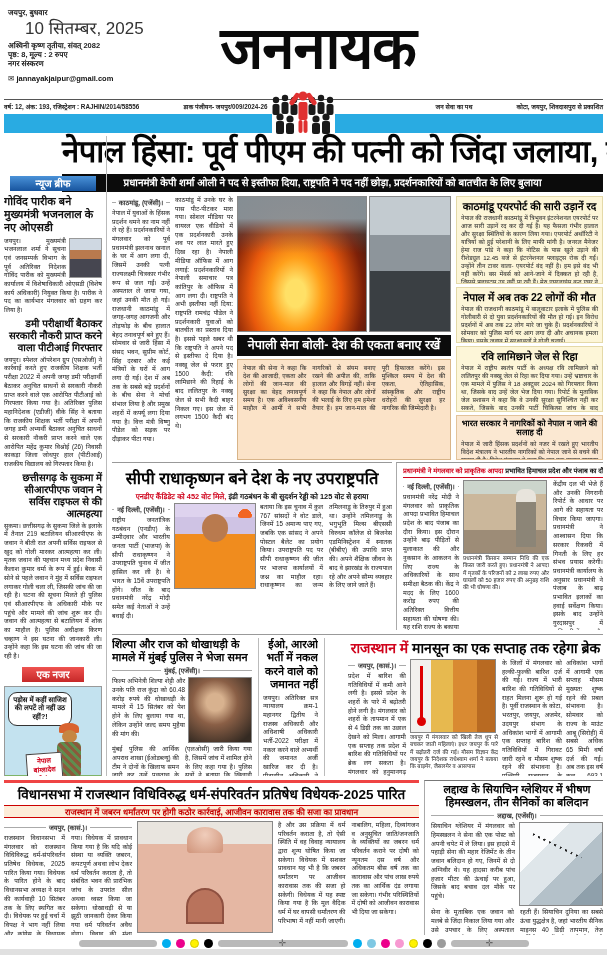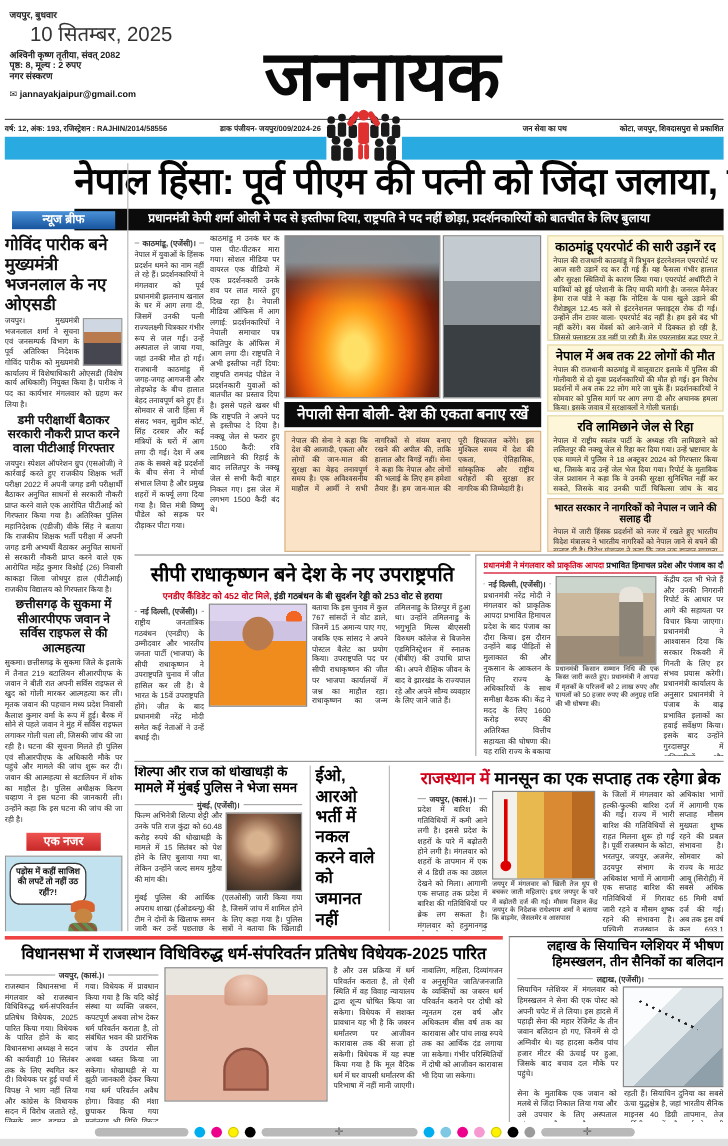--- a/index.html
+++ b/index.html
@@ -6,21 +6,21 @@
   html,body { background:#e9e9e9; }
   body { font-family:"Liberation Sans","DejaVu Sans",sans-serif; }
   .page { position:relative; width:607px; height:955px; background:#fff; margin:0 auto; overflow:hidden; color:#111; }
   .abs { position:absolute; }
 
   
   .hdr-left { left:8px; top:8px; width:160px; line-height:1.25; }
   .hdr-left .s { font-size:7.5px; font-weight:bold; color:#222; }
   .hdr-left .date { font-size:17px; font-weight:400; color:#333; margin:1px 17px; }
   .hdr-left .email { margin-top:5px; font-size:7.5px; font-weight:bold; }
-  .masthead { left:168px; top:18px; width:300px; height:92px; text-align:center;
+  .masthead { left:168px; top:2px; width:300px; height:92px; text-align:center;
               font-size:58px; font-weight:800; letter-spacing:-1px; line-height:92px; color:#0a0a0a; }
   .info-row { left:4px; top:99px; width:599px; height:13px; border-top:1px solid #555;
               display:flex; justify-content:space-between; font-size:6.3px; font-weight:bold; padding-top:2px; color:#222; }
   .cyanbar { top:114px; height:19px; background:#29abe2; }
   .cyan-l { left:4px; width:268px; }
   .cyan-r { left:335px; width:268px; }
   .logo { left:270px; top:86px; width:66px; height:50px; }
 
   
   .lead-head { left:62px; top:135px; width:541px; font-size:31px; font-weight:800; letter-spacing:-0.5px;
@@ -28,22 +28,22 @@
   .lead-sub { left:62px; top:174px; width:541px; height:18px; background:#0b0b0b; color:#fff;
               font-size:10px; font-weight:bold; text-align:center; line-height:18px; white-space:nowrap; }
 
   
   .sidebar { left:4px; top:136px; width:103px; height:640px; overflow:hidden;
              border-right:1px solid #bbb; padding-right:4px; }
   .ribbon { height:15px; margin:0 6px 4px 6px; color:#fff; font-size:10px; font-weight:bold;
             text-align:center; line-height:15px; }
   .ribbon-blue { background:linear-gradient(180deg,#4a92d8,#17549e);margin-top:40px; }
   .ribbon-red { background:linear-gradient(180deg,#ef5350,#c62828); width:62px; margin:6px auto 4px auto; }
-  .sb-title { font-size:14px; font-weight:bold; line-height:1.2; margin:3px 0 2px 0; }
-  .sb-title-c { text-align:center; font-size:10px; }
+  .sb-title { font-size:11px; font-weight:bold; line-height:1.2; margin:3px 0 2px 0; }
+  .sb-title-c { text-align:right; font-size:10px; }
   .t { font-size:6.3px; line-height:1.38; text-align:justify; color:#222; }
   .sb-photo { float:right; width:33px; height:40px; margin:1px 0 2px 3px; border:1px solid #999;
               background:linear-gradient(180deg,#cfd8e2 0 28%,#b97a4e 28% 52%,#464650 52%); }
   .cartoon { position:relative; height:128px; margin-top:2px; border:1px solid #999;
              background:linear-gradient(180deg,#c3e2ef 0 70%,#7fb468 70% 100%); overflow:hidden; }
   .bubble { position:absolute; left:3px; top:5px; width:64px; background:#fff; border:1px solid #333;
             border-radius:9px; padding:3px 2px; font-size:7px; font-weight:bold; text-align:center; line-height:1.25; }
   .cman-turban { position:absolute; right:22px; top:36px; width:20px; height:10px; background:#d9632f; border-radius:50% 50% 10% 10%; }
   .cman-head { position:absolute; right:24px; top:43px; width:15px; height:13px; background:#c68642; border-radius:50%; }
   .cman-body { position:absolute; right:20px; top:55px; width:24px; height:36px; border-radius:5px;
@@ -108,21 +108,21 @@
 
   
   .lower { left:112px; top:634px; width:491px; height:142px; border-top:1px solid #999; padding-top:3px; }
   .shilpa { position:absolute; left:0; top:3px; width:140px; height:138px; overflow:hidden; }
   .shilpa h2 { font-size:11px; text-align:left; line-height:1.2; color:#050505; }
   .sh-row { display:flex; gap:3px; margin-top:1px; }
   .ph-couple { width:64px; height:66px; flex:none; border:1px solid #888;
     background:radial-gradient(circle at 42% 38%,#d8b28f 0 16%,#8a5f46 42%,#342a22 88%); }
   .bail { position:absolute; left:146px; top:3px; width:60px; height:138px; border-left:1px solid #bbb;
           padding-left:4px; overflow:hidden; }
-  .bail h2 { font-size:14px; text-align:left; line-height:1.22; color:#050505; margin-bottom:2px; }
+  .bail h2 { font-size:11px; text-align:right; line-height:1.22; color:#050505; margin-bottom:2px; }
   .monsoon { position:absolute; left:212px; top:3px; width:279px; height:138px; border-left:1px solid #bbb;
              padding-left:23px; overflow:hidden; }
   .monsoon h2 { font-size:14px; text-align:center; white-space:nowrap; color:#050505; }
   .mo-row { display:flex; gap:4px; margin-top:2px; }
   .ph-thermo { position:relative; width:86px; height:74px; flex:none; border:1px solid #888;
     background:linear-gradient(90deg,#f2f1ee 0 24%,#e7b94f 24% 50%,#d98a32 50% 78%,#b86a22 78% 100%); }
   .ph-thermo .tube { position:absolute; left:9px; top:6px; bottom:12px; width:3px; background:#d00; }
   .ph-thermo .bulb { position:absolute; left:6px; bottom:6px; width:9px; height:9px; background:#d00; border-radius:50%; }
 
   
@@ -132,21 +132,21 @@
               color:#c40000; font-size:8.4px; font-weight:bold; text-align:center; line-height:12px; white-space:nowrap; }
   .bill-row { display:flex; gap:5px; margin-top:3px; }
   .ph-assembly { position:relative; width:136px; height:112px; flex:none; border:1px solid #888;
     background:linear-gradient(180deg,#e9e5df 0 20%,#e5b7a3 20% 100%); }
   .ph-assembly .dome { position:absolute; left:50%; top:5px; width:36px; height:26px; margin-left:-18px;
     background:radial-gradient(circle at 50% 30%,#f0cdbb,#cf9379); border-radius:50% 50% 12% 12%; }
   .ph-assembly .arch { position:absolute; left:50%; bottom:8px; width:38px; height:36px; margin-left:-19px;
     background:#b9735c; border:2px solid #8e5040; border-radius:19px 19px 0 0; }
   .siachen { left:424px; top:780px; width:179px; height:155px; border-top:1px solid #777; border-left:1px solid #aaa;
              padding:2px 0 0 6px; overflow:hidden; }
-  .siachen h2 { font-size:11px; text-align:right; line-height:1.2; color:#050505; }
+  .siachen h2 { font-size:11px; text-align:center; line-height:1.2; color:#050505; }
   .si-row { display:flex; gap:4px; }
   .ph-glacier { position:relative; width:84px; height:84px; flex:none; border:1px solid #888;
     background:linear-gradient(135deg,#fbfcfd 0 30%,#dfe6ea 30% 55%,#b4c1c9 55% 80%,#8fa0ab 80%); }
   .ph-glacier .trail { position:absolute; left:12%; top:26%; width:66%; height:2px; transform:rotate(26deg);
     background:repeating-linear-gradient(90deg,#222 0 2px,transparent 2px 6px); }
 
   
   .regmarks { left:0; top:937px; width:607px; height:12px; display:flex; justify-content:center;
               align-items:center; gap:5px; }
   .capsule { width:78px; height:7px; background:#b9b9b9; border-radius:4px; position:relative; }
@@ -282,21 +282,21 @@
       <div class="railbox alt small" style="height:45px">
         <h3>भारत सरकार ने नागरिकों को नेपाल न जाने की सलाह दी</h3>
         <div class="rt">नेपाल में जारी हिंसक प्रदर्शनों को नजर में रखते हुए भारतीय विदेश मंत्रालय ने भारतीय नागरिकों को नेपाल जाने से बचने की सलाह दी है। विदेश मंत्रालय ने कहा कि जब तक हालात सामान्य न हो जाएं, नेपाल जाने से बचें। जो भारतीय नागरिक अभी नेपाल में हैं, उनसे अपने मौजूदा ठिकाने पर ही रहने की अपील की गई है। सड़कों पर न निकलें और पूरी सावधानी बरतें।</div>
       </div>
     </div>
   </div>
 
   <div class="abs vp">
     <h2>सीपी राधाकृष्णन बने देश के नए उपराष्ट्रपति</h2>
     <div class="substrip">
-      <span class="red">एनडीए कैंडिडेट को 452 वोट मिले,</span><span> इंडी गठबंधन के बी सुदर्शन रेड्डी को 253 वोट से हराया</span>
+      <span class="red">एनडीए कैंडिडेट को 452 वोट मिले,</span><span> इंडी गठबंधन के बी सुदर्शन रेड्डी को 125 वोट से हराया</span>
     </div>
     <div class="vp-row">
       <div style="width:58px; flex:none">
         <div class="dl">नई दिल्ली, (एजेंसी)।</div>
         <div class="t">राष्ट्रीय जनतांत्रिक गठबंधन (एनडीए) के उम्मीदवार और भारतीय जनता पार्टी (भाजपा) के सीपी राधाकृष्णन ने उपराष्ट्रपति चुनाव में जीत हासिल कर ली है। वे भारत के 15वें उपराष्ट्रपति होंगे। जीत के बाद प्रधानमंत्री नरेंद्र मोदी समेत कई नेताओं ने उन्हें बधाई दी।</div>
       </div>
       <div class="ph-vp">
         <div class="face"></div>
         <div class="lotus"></div>
       </div>
@@ -360,20 +360,21 @@
           <div class="cap">जयपुर में मंगलवार को खिली तेज धूप से बचकर जाती महिलाएं। इधर जयपुर के पारे में बढ़ोतरी दर्ज की गई। मौसम विज्ञान केंद्र जयपुर के निदेशक राधेश्याम शर्मा ने बताया कि बाड़मेर, जैसलमेर व आसपास</div>
         </div>
         <div class="t" style="width:60px; flex:none">के जिलों में मंगलवार को हल्की-फुल्की बारिश दर्ज की गई। राज्य में भारी बारिश की गतिविधियों से राहत मिलना शुरू हो गई है। पूर्वी राजस्थान के कोटा, भरतपुर, जयपुर, अजमेर, उदयपुर संभाग के अधिकांश भागों में आगामी एक सप्ताह बारिश की गतिविधियों में गिरावट जारी रहने व मौसम शुष्क रहने की संभावना है। पश्चिमी राजस्थान के अधिकांश भागों में भी आगामी दिनों में तेजी से गिरावट होगी व 11 सितंबर से</div>
         <div class="t" style="flex:1">अधिकांश भागों में आगामी एक सप्ताह मौसम मुख्यतः शुष्क रहने की प्रबल संभावना है। सोमवार को राज्य के माउंट आबू (सिरोही) में सबसे अधिक 65 मिमी वर्षा दर्ज की गई। अब तक इस वर्ष कुल 693.1 मिमी बारिश हो चुकी है, जबकि जयपुर अभी पीछे चल रहा है। मौसम केंद्र जयपुर के अनुसार इस मौसम में 1 जून से अब तक (9 सितंबर तक) कुल 693.1 मिमी बारिश हो चुकी है।</div>
       </div>
     </div>
   </div>
 
   <div class="abs bill">
     <h2>विधानसभा में राजस्थान विधिविरुद्ध धर्म-संपरिवर्तन प्रतिषेध विधेयक-2025 पारित</h2>
+    <div class="redstrip">राजस्थान में जबरन धर्मांतरण पर होगी कठोर कार्रवाई, आजीवन कारावास तक की सजा का प्रावधान</div>
     <div class="bill-row">
       <div style="width:128px; flex:none">
         <div class="dl">जयपुर, (कासं.)।</div>
         <div class="t cols2">राजस्थान विधानसभा में मंगलवार को राजस्थान विधिविरुद्ध धर्म-संपरिवर्तन प्रतिषेध विधेयक, 2025 पारित किया गया। विधेयक के पारित होने के बाद विधानसभा अध्यक्ष ने सदन की कार्यवाही 10 सितंबर तक के लिए स्थगित कर दी। विधेयक पर हुई चर्चा में विपक्ष ने भाग नहीं लिया और कांग्रेस के विधायक सदन में विरोध जताते रहे, जिसके बाद बहुमत से विधेयक पारित कर दिया गया। विधेयक में प्रावधान किया गया है कि यदि कोई संस्था या व्यक्ति जबरन, कपटपूर्ण अथवा लोभ देकर धर्म परिवर्तन कराता है, तो संबंधित भवन की प्रारंभिक जांच के उपरांत सील अथवा ध्वस्त किया जा सकेगा। धोखाधड़ी से या झूठी जानकारी देकर किया गया धर्म परिवर्तन अवैध होगा। विवाह की मंशा छुपाकर किया गया मतांतरण भी विधि विरुद्ध माना जाएगा।</div>
       </div>
       <div class="ph-assembly">
         <div class="dome"></div>
         <div class="arch"></div>
       </div>
       <div class="t cols2" style="flex:1">है और उस प्रक्रिया में धर्म परिवर्तन कराता है, तो ऐसी स्थिति में वह विवाह न्यायालय द्वारा शून्य घोषित किया जा सकेगा। विधेयक में सशक्त प्रावधान यह भी है कि जबरन धर्मांतरण पर आजीवन कारावास तक की सजा हो सकेगी। विधेयक में यह स्पष्ट किया गया है कि मूल वैदिक धर्म में घर वापसी धर्मांतरण की परिभाषा में नहीं मानी जाएगी। नाबालिग, महिला, दिव्यांगजन व अनुसूचित जाति/जनजाति के व्यक्तियों का जबरन धर्म परिवर्तन कराने पर दोषी को न्यूनतम दस वर्ष और अधिकतम बीस वर्ष तक का कारावास और पांच लाख रुपये तक का आर्थिक दंड लगाया जा सकेगा। गंभीर परिस्थितियों में दोषी को आजीवन कारावास भी दिया जा सकेगा।</div>

